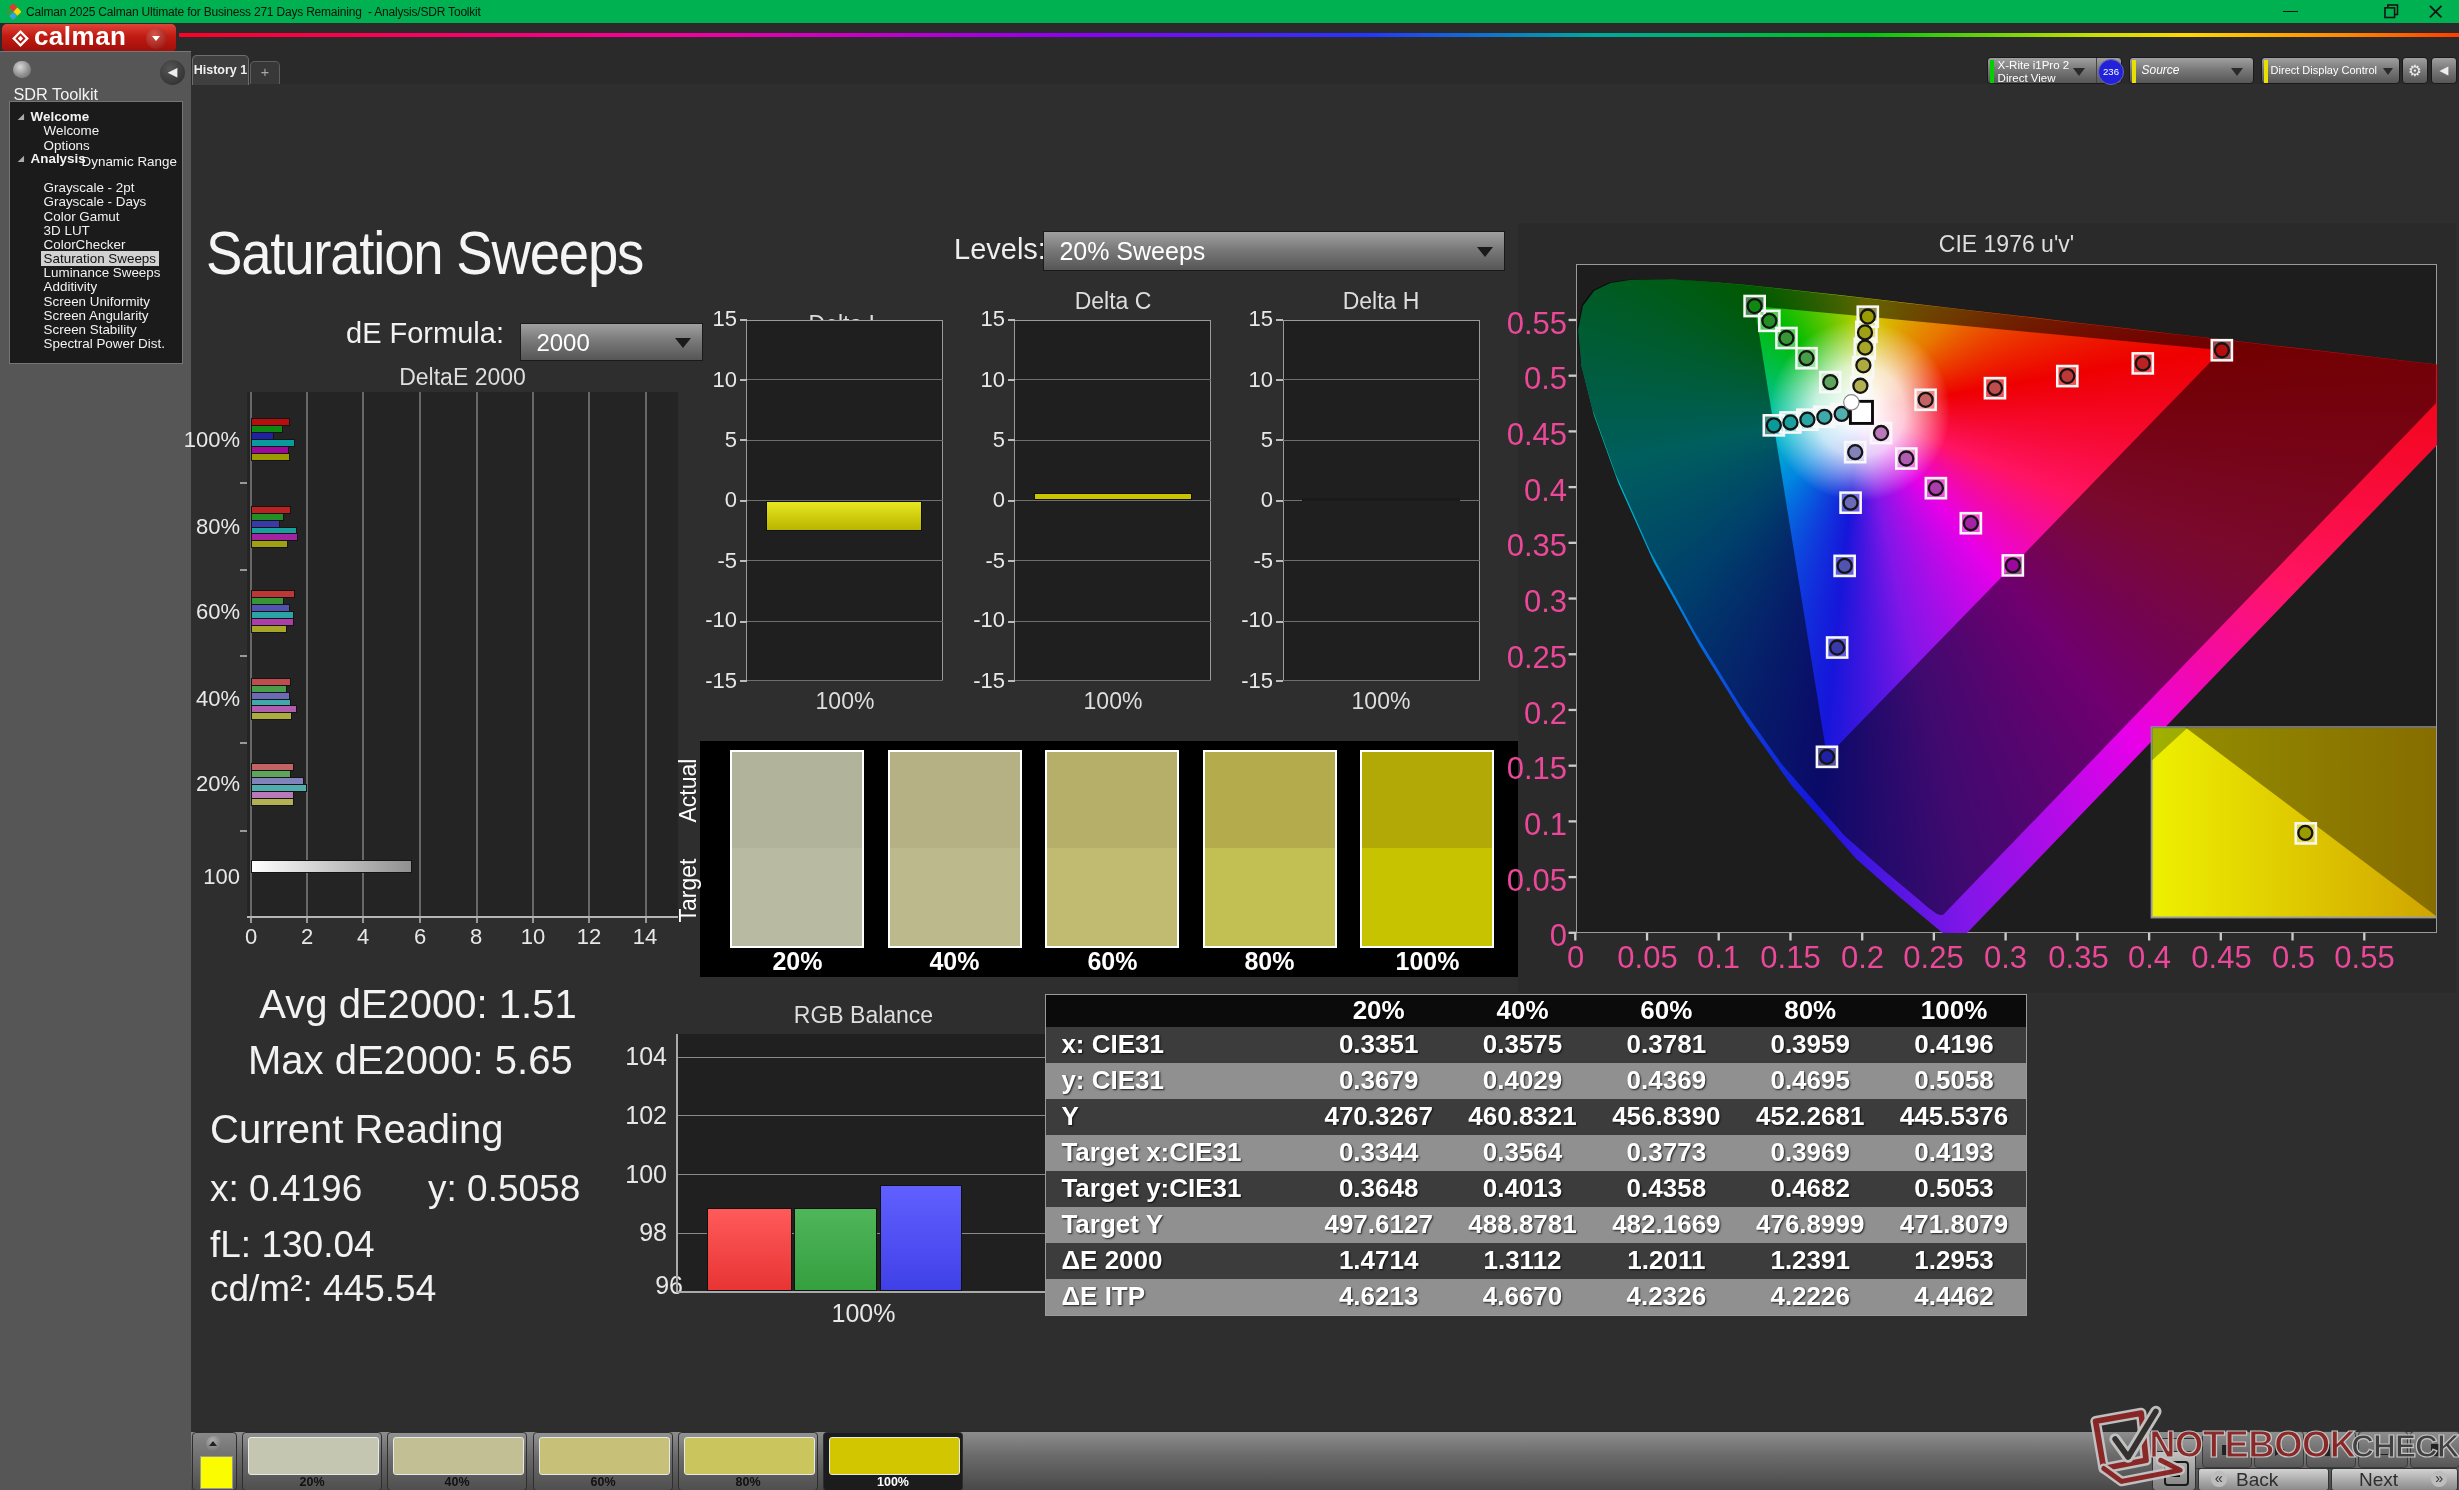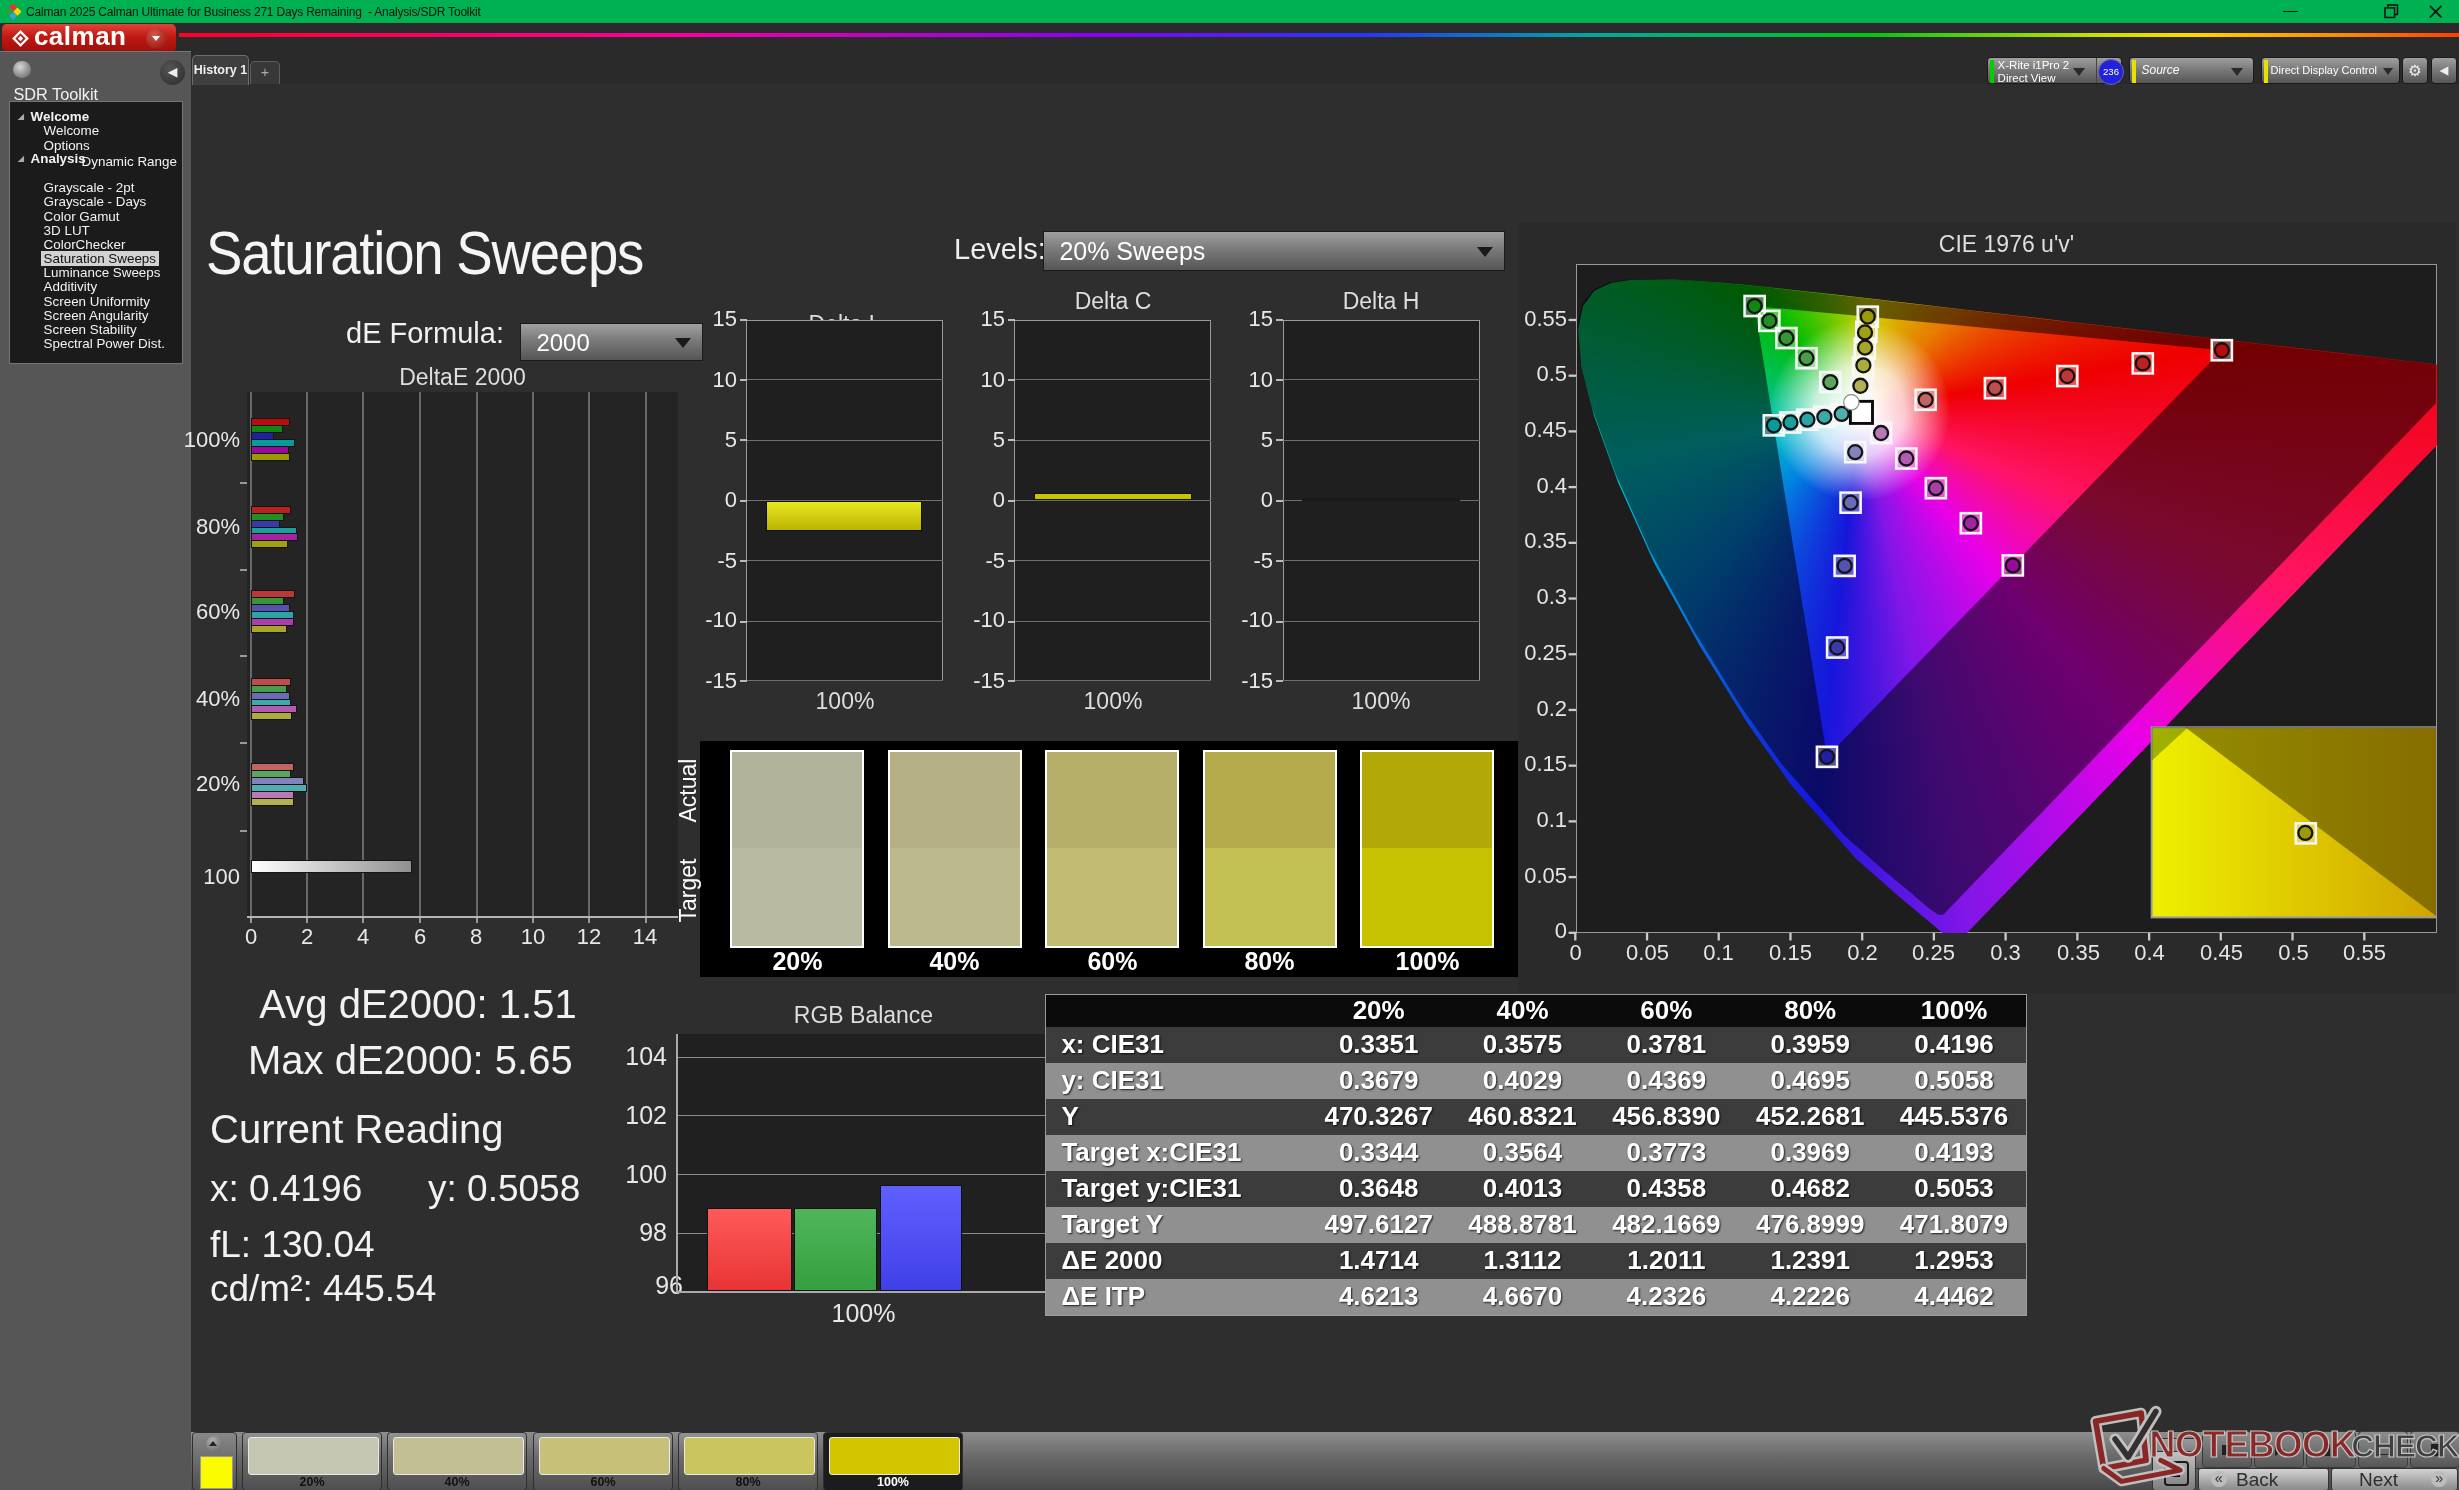--- a/index.html
+++ b/index.html
@@ -37,21 +37,21 @@
 .dlxlab {position:absolute;text-align:center;font-size:23px;color:#dedede;}
 .swstrip {position:absolute;left:700px;top:741px;width:819px;height:236px;background:#000;}
 .swrot {position:absolute;left:694px;width:38px;height:77px;color:#fff;font-size:23px;transform:rotate(-90deg);transform-origin:center;white-space:nowrap;}
 .swlab {position:absolute;text-align:center;font-size:25px;font-weight:bold;color:#fff;}
 .ciepanel {position:absolute;left:1518px;top:223px;width:938px;height:770px;background:#2a2a2a;}
 .cietitle {position:absolute;left:1576px;top:231px;width:861px;text-align:center;font-size:23px;color:#dedede;}
 .cieplot {position:absolute;left:1576px;top:264px;width:861px;height:669px;background:#1d1d1d;border:1.9px solid #9a9a9a;box-sizing:border-box;}
 .ciefill {position:absolute;left:1576px;top:264px;width:861px;height:669px;background:conic-gradient(from 0deg at 32.97% 21.94%, #d2d200 5deg, #e87800 45deg, #ee0000 80deg, #ff1464 112deg, #e800e8 140deg, #8216e8 168deg, #1616da 186deg, #0086e0 225deg, #00c4c4 258deg, #00bc00 318deg, #d2d200 365deg);}
 .ciewhite {position:absolute;left:1576px;top:264px;width:861px;height:669px;background:radial-gradient(circle 113px at 32.97% 21.94%, rgba(255,255,255,1) 9%, rgba(255,255,255,0.78) 40%, rgba(255,255,255,0) 80%);}
 .cieover {position:absolute;left:0;top:0;}
-.cielab {position:absolute;font-size:22px;color:#e5e5e5;}
+.cielab {position:absolute;font-size:31px;color:#ec4899;}
 .bigtext {position:absolute;font-size:40px;color:#f2f2f2;}
 .medtext {position:absolute;font-size:37px;color:#f2f2f2;}
 .rgbtitle {position:absolute;left:677px;top:1002px;width:373px;text-align:center;font-size:23px;color:#dedede;}
 .rgbplot {position:absolute;left:677px;top:1034px;width:373px;height:257px;background:#202020;}
 .rgblab {position:absolute;width:67px;text-align:right;font-size:25px;color:#e8e8e8;}
 .rgbxlab {position:absolute;left:677px;top:1299px;width:373px;text-align:center;font-size:25px;color:#e8e8e8;}
 .tbl {position:absolute;left:1045px;top:994px;width:982px;border:1.9px solid #9a9a9a;box-sizing:border-box;background:#222;}
 .trh {display:flex;height:32px;background:#0b0b0b;}
 .trd {display:flex;height:36px;background:#3c3c3c;}
 .trl {display:flex;height:36px;background:#909090;}

